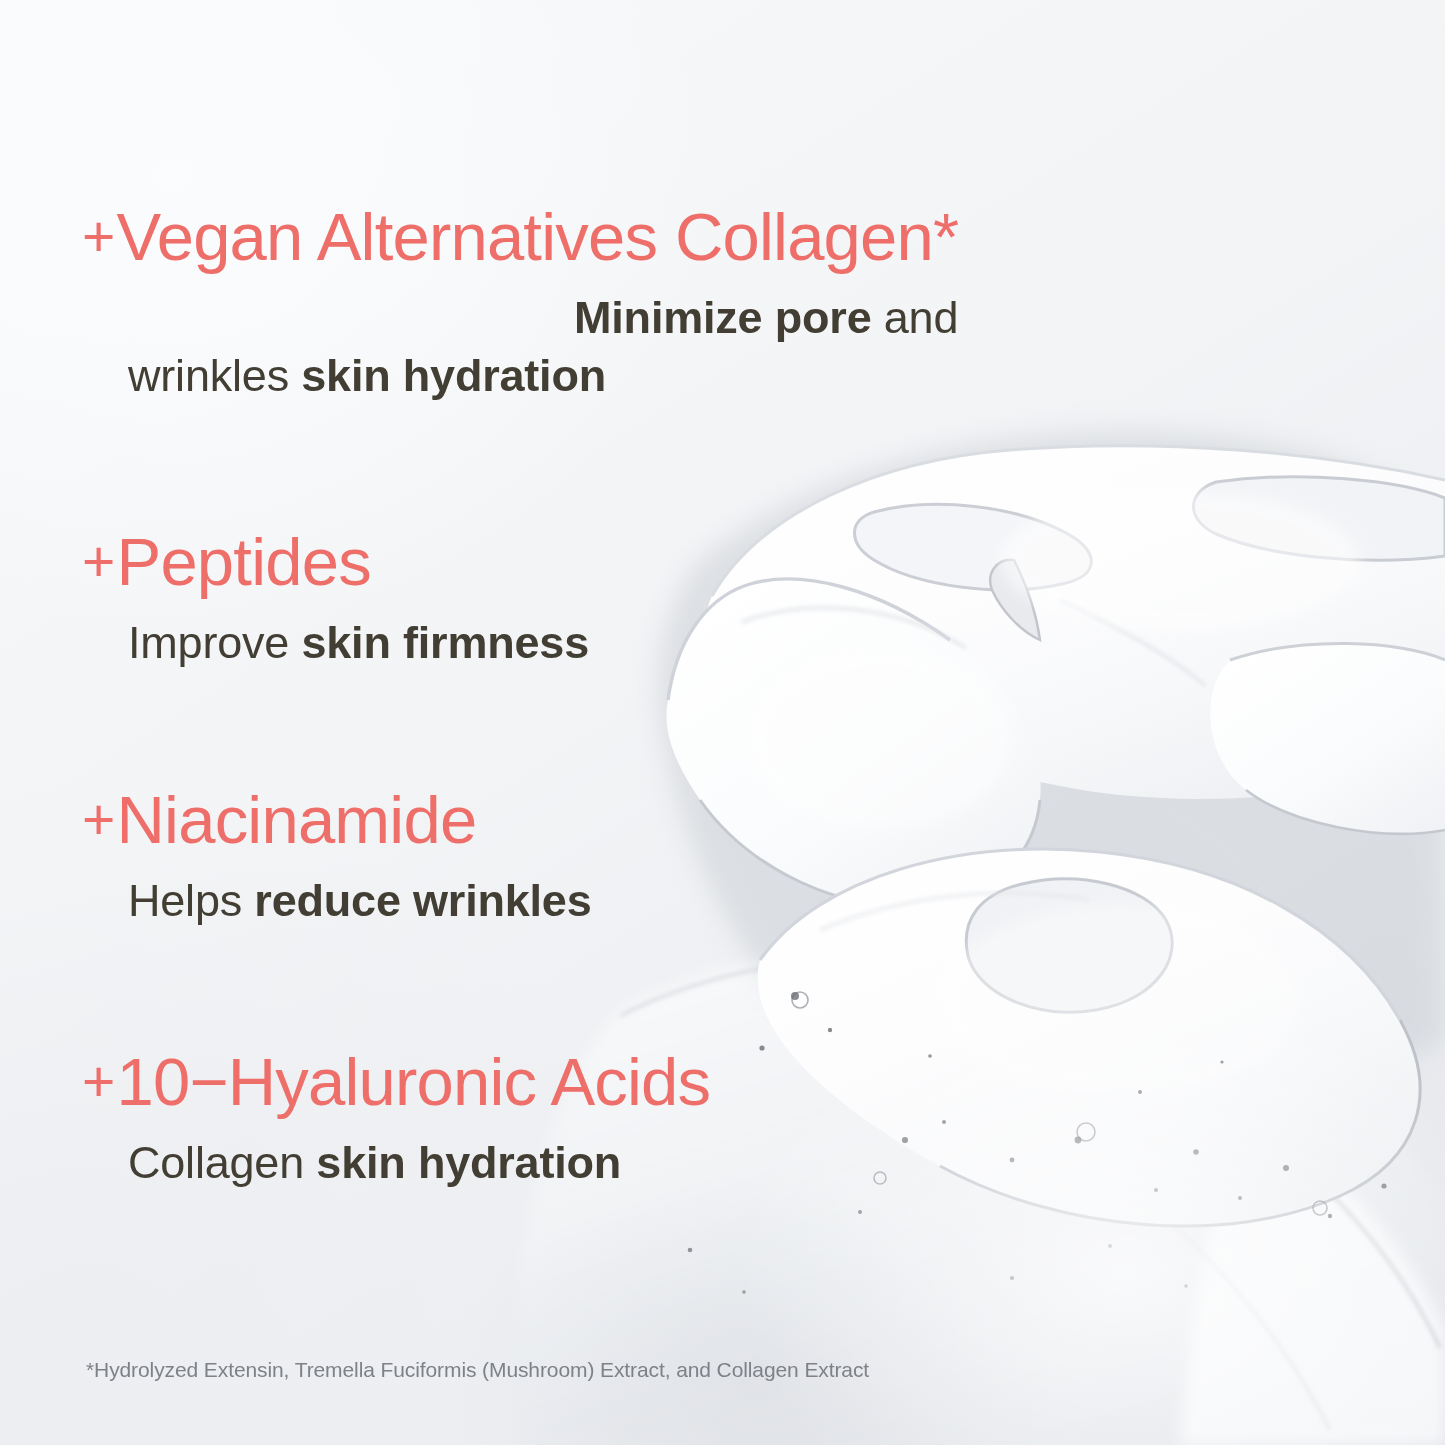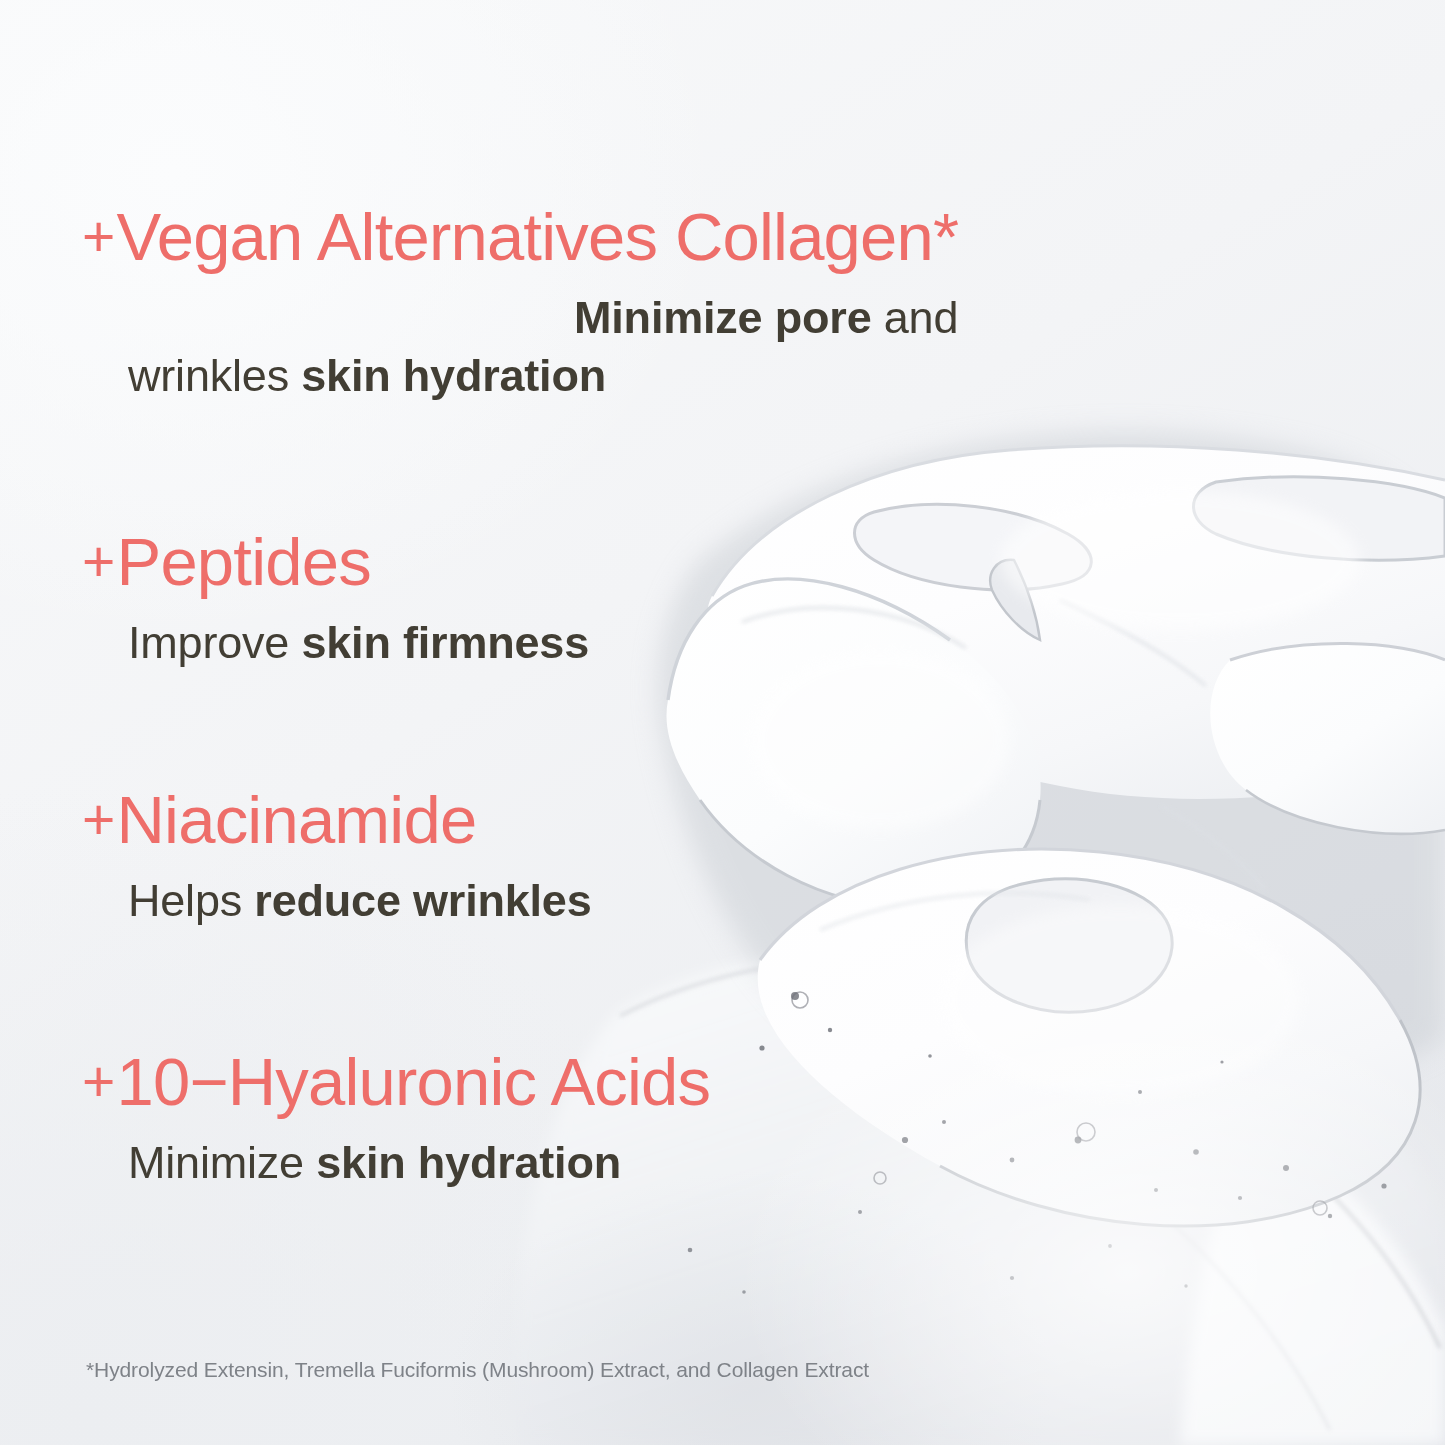--- a/index.html
+++ b/index.html
@@ -245,20 +245,20 @@
         <span>Helps </span><b>reduce wrinkles</b>
       </p>
     </div>
 
     <div class="block" id="block-3">
       <h2 class="feature-head" style="color: rgb(238, 110, 106); text-align: center;">
         <span class="plus">+</span><span>10−Hyaluronic Acids</span>
       </h2>
       <div class="head-gap"></div>
       <p class="feature-sub" style="color: rgb(66, 62, 52);">
-        <span>Minimize </span><b>skin hydration</b>
+        <span>Collagen </span><b>skin hydration</b>
       </p>
     </div>
 
     <p class="footnote" style="color: rgb(126, 130, 136);">*Hydrolyzed Extensin, Tremella Fuciformis (Mushroom) Extract, and Collagen Extract</p>
   </div>
 
 </div>
 
 </body></html>

